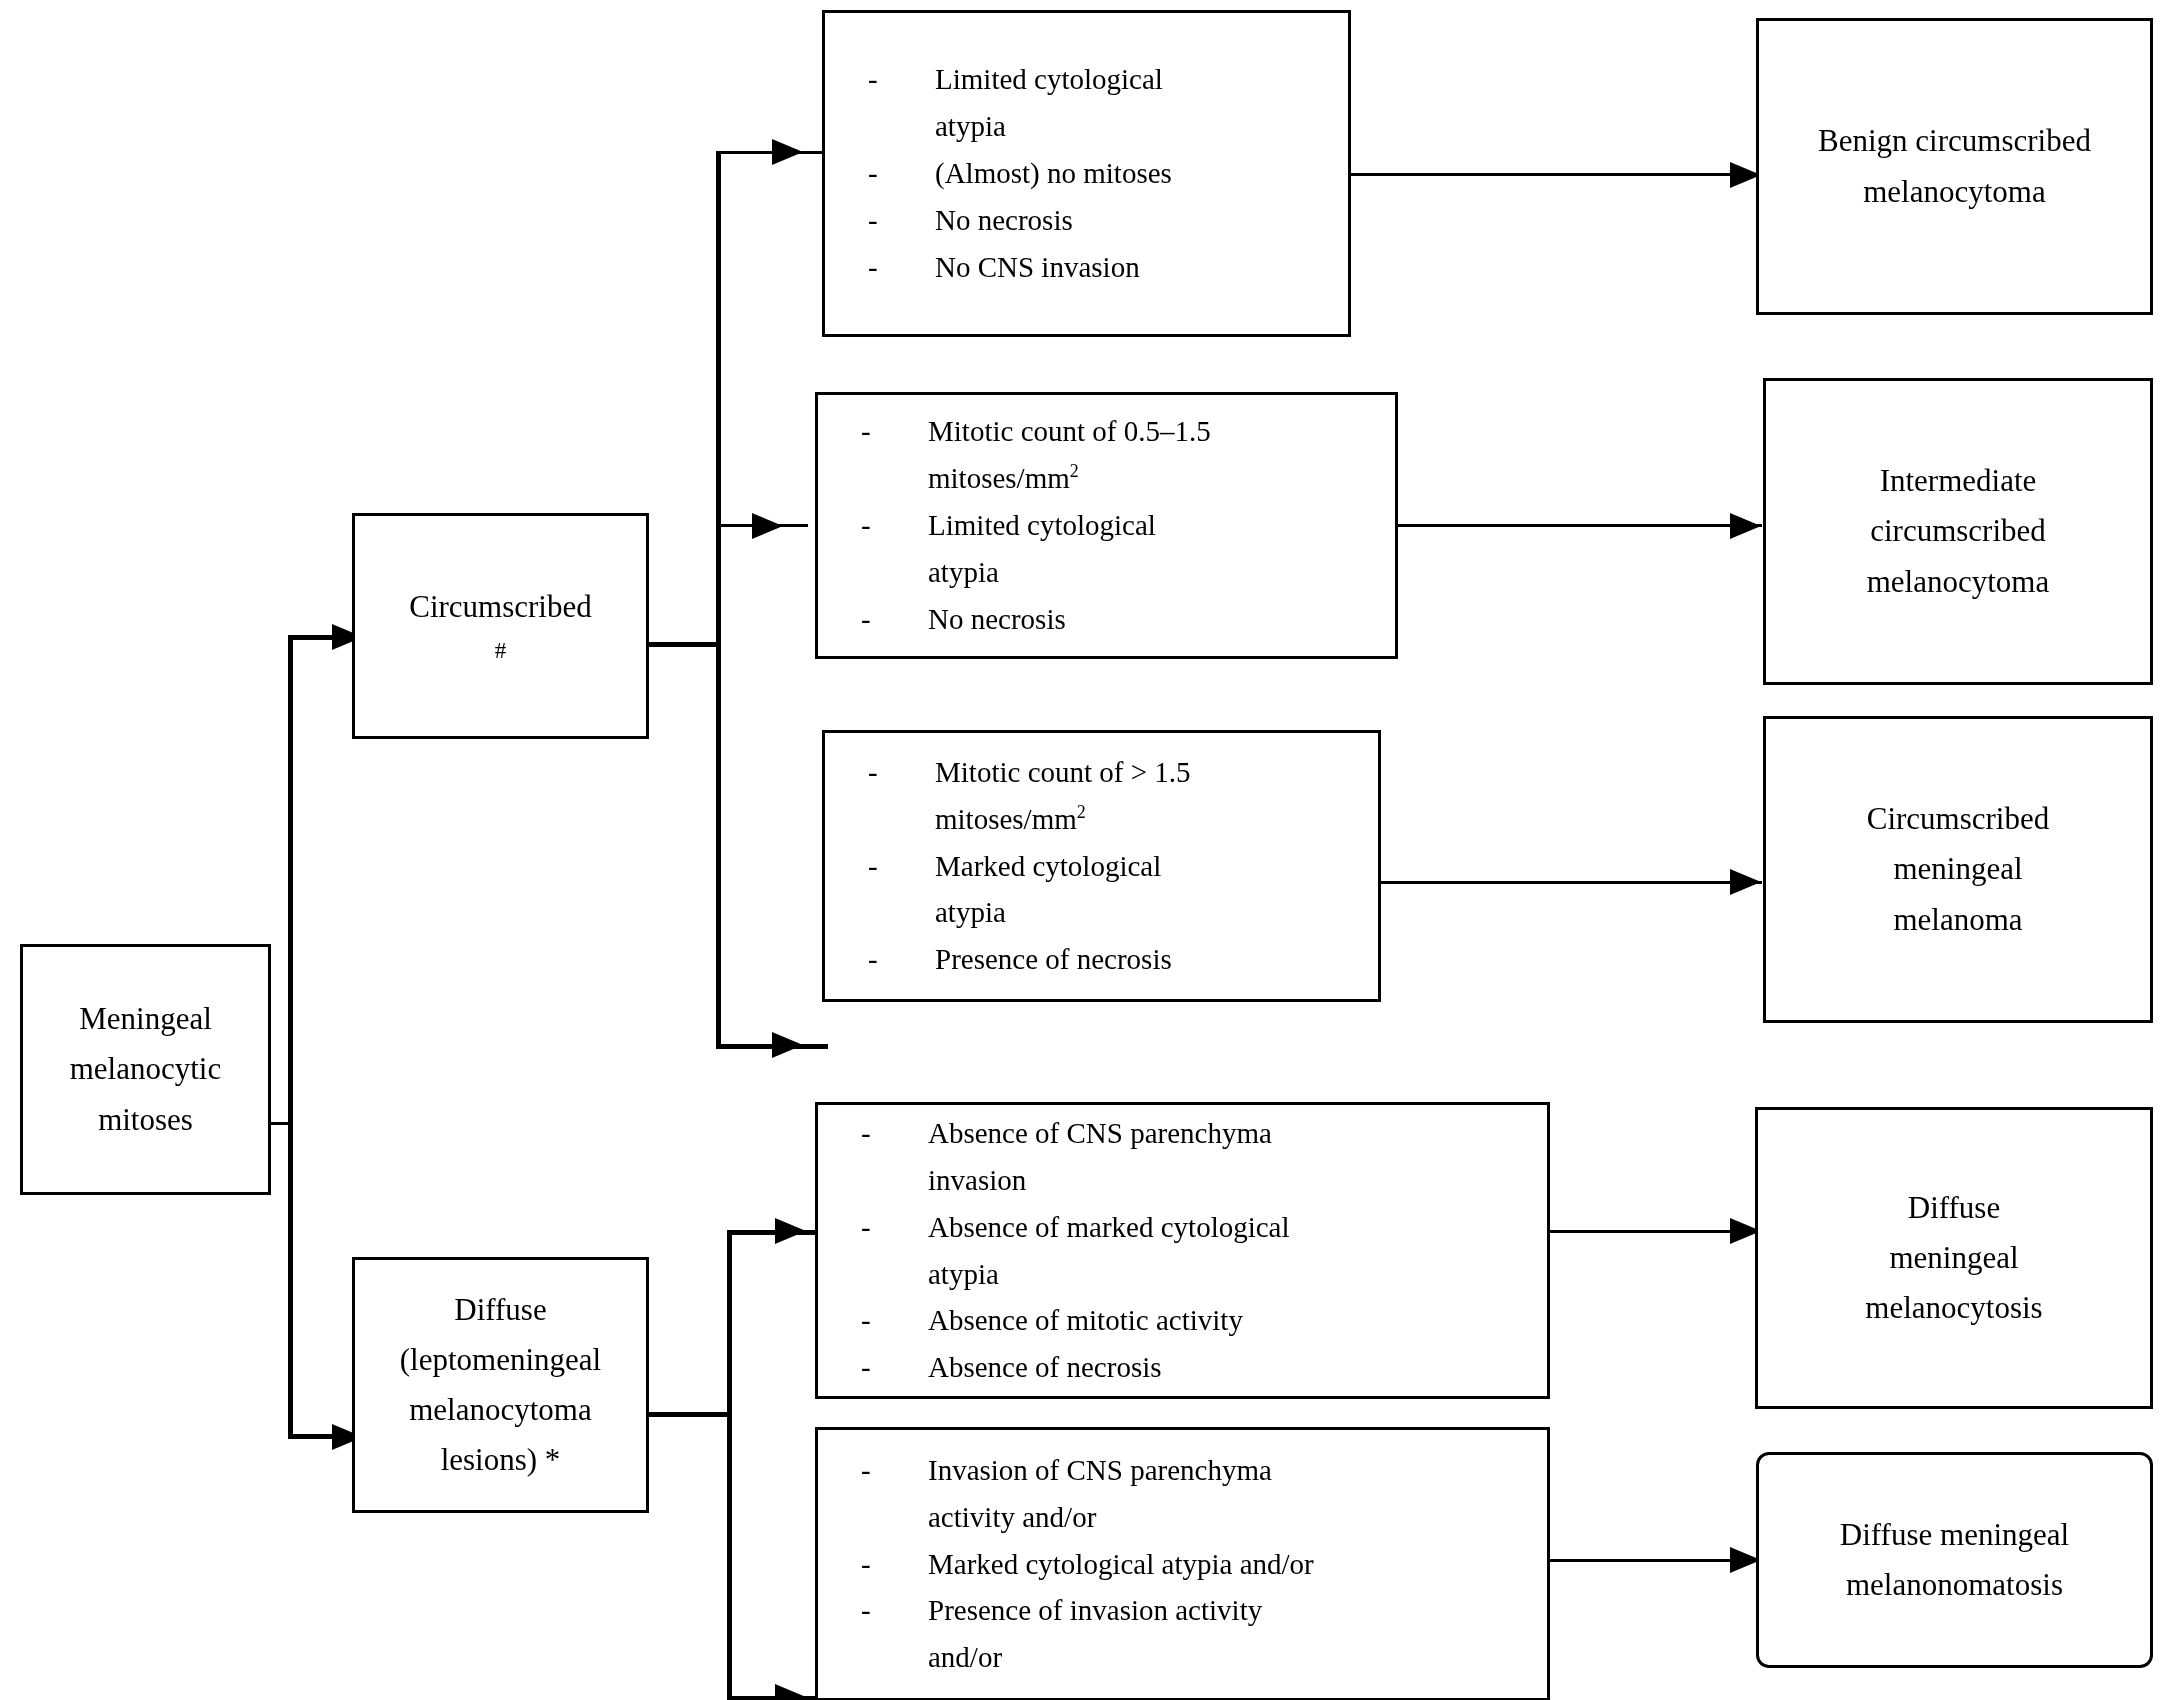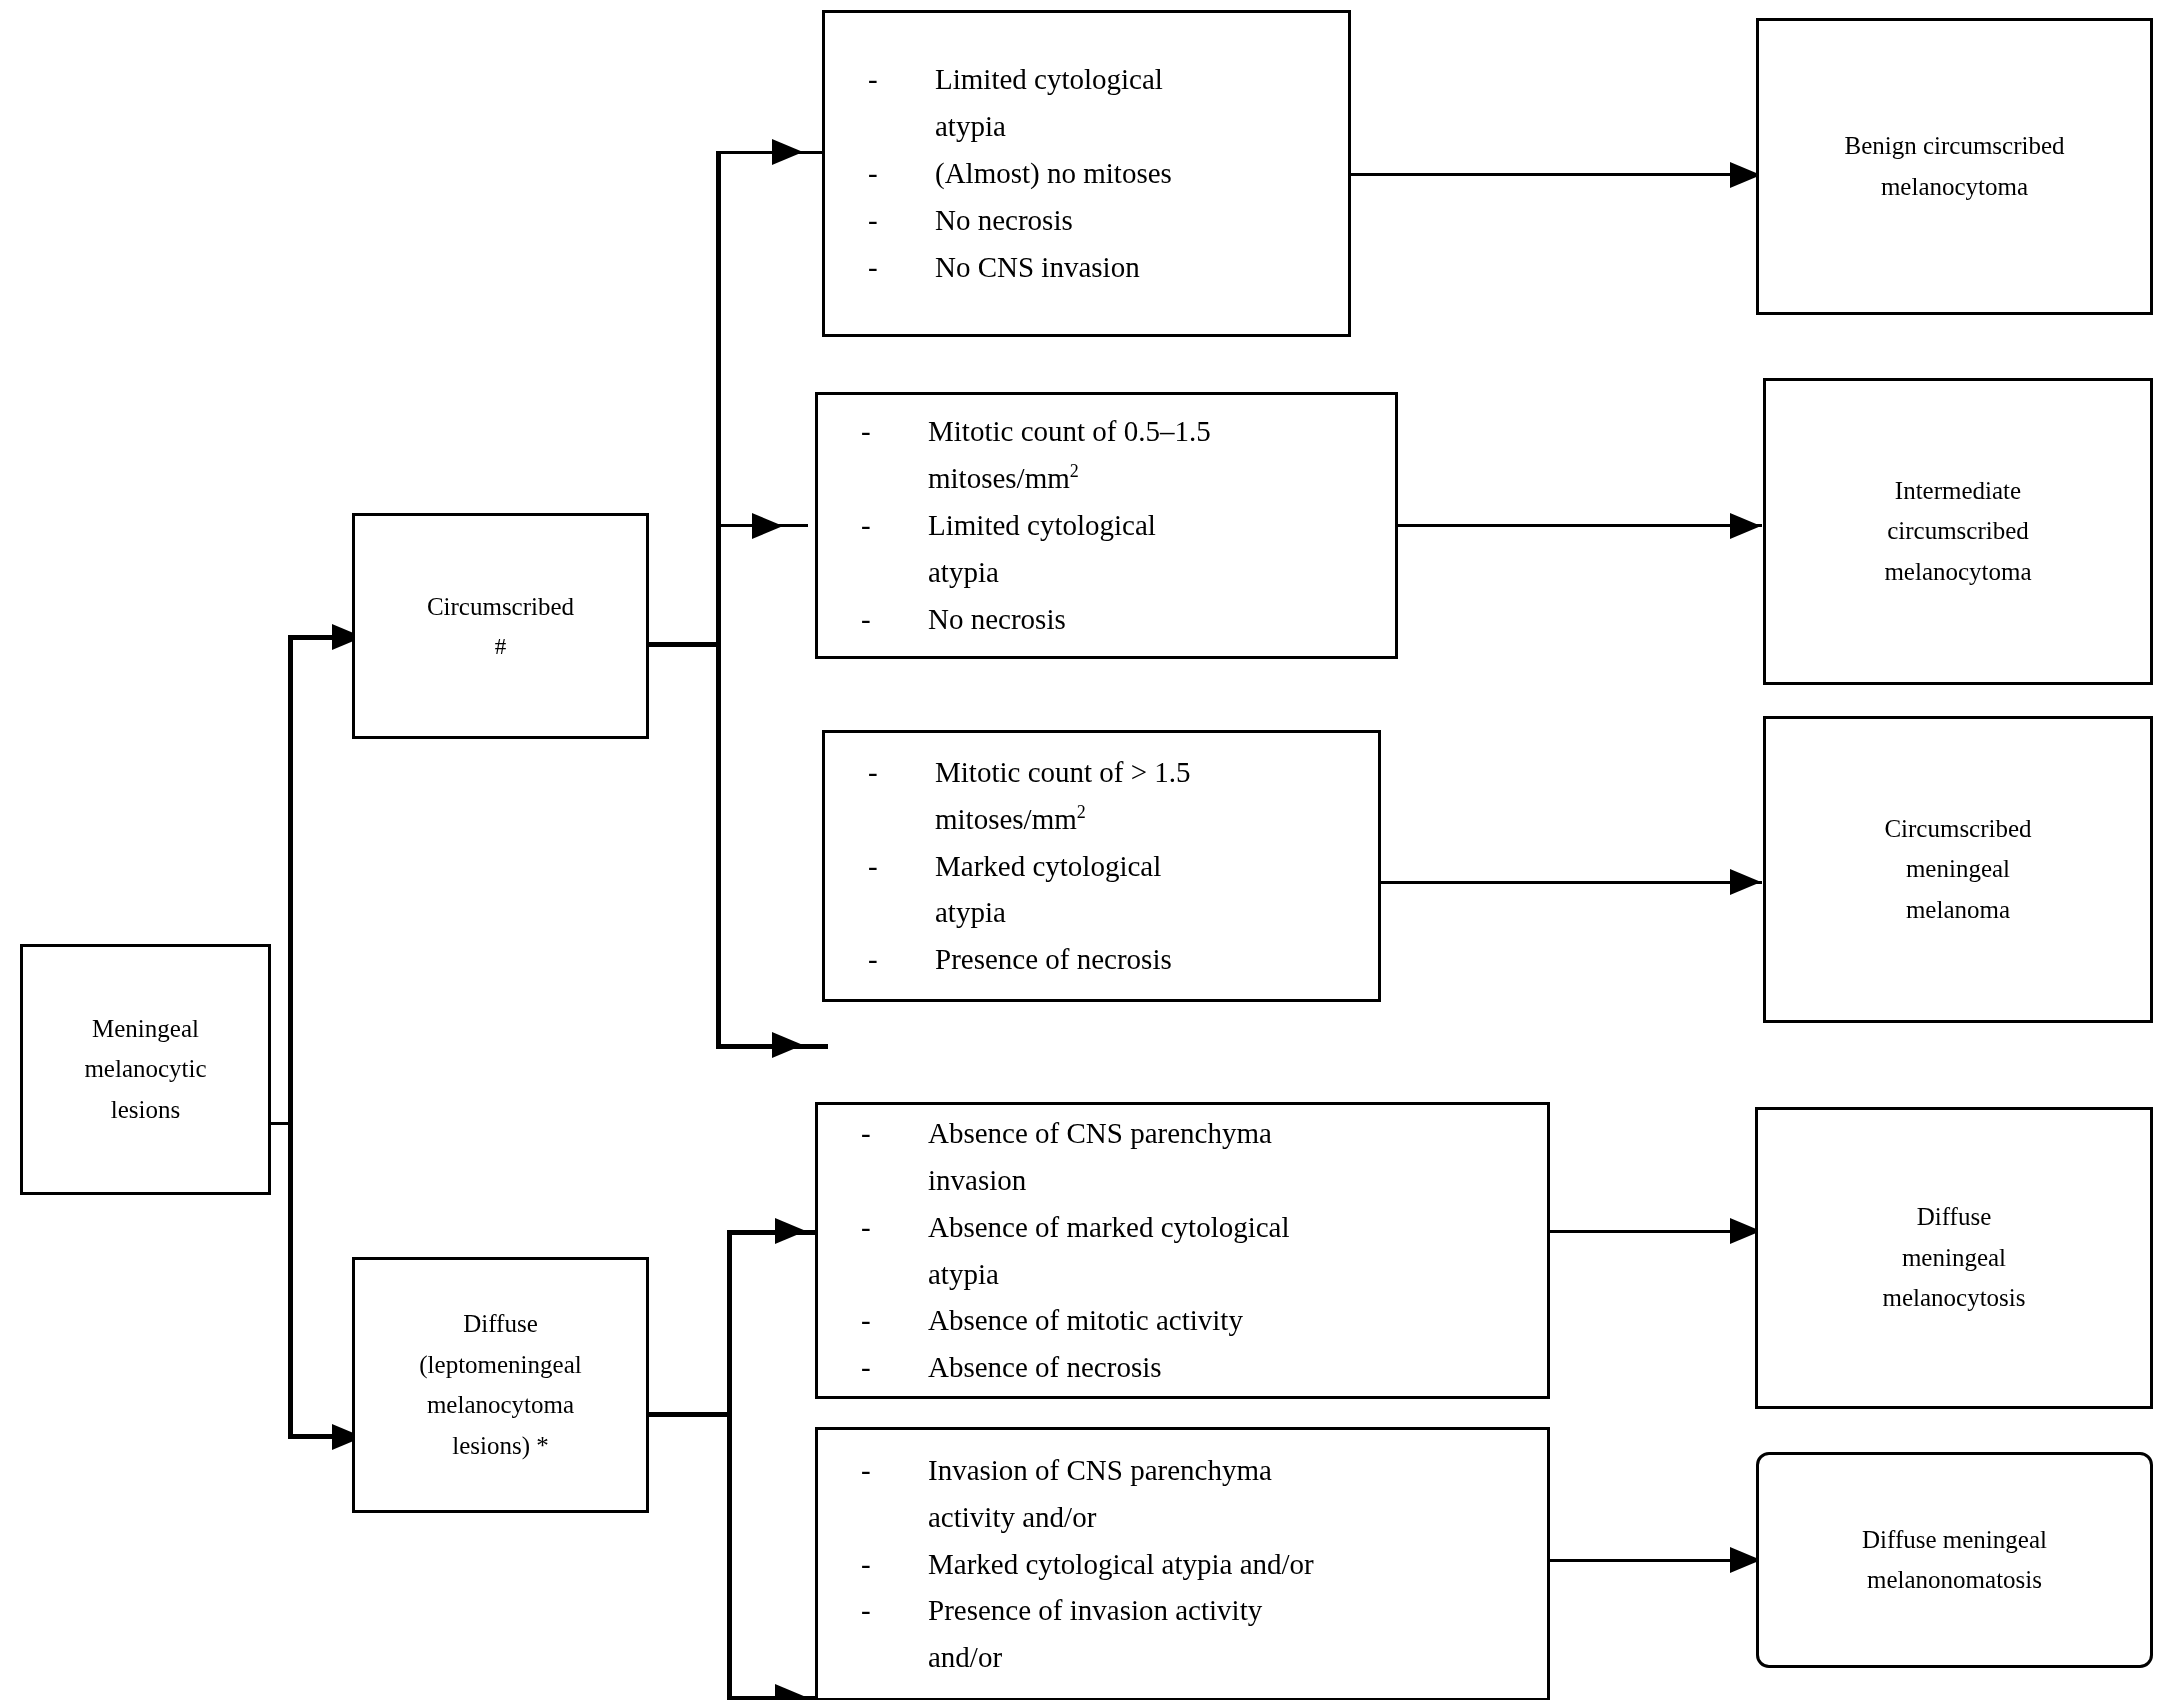--- a/index.html
+++ b/index.html
@@ -25,21 +25,21 @@
     display: flex;
     flex-direction: column;
     justify-content: center;
     z-index: 3;
   }
   .node.centered {
     align-items: center;
     text-align: center;
   }
   .node-line {
-    font-size: 25px;
+    font-size: 31px;
     line-height: 1.62;
     white-space: nowrap;
   }
   .crit-list {
     list-style: none;
     margin: 0;
     padding: 0 0 0 43px;
     width: 100%;
     box-sizing: border-box;
   }
@@ -88,21 +88,21 @@
   }
 </style>
 </head>
 <body>
 
 <div id="canvas">
 
   <div class="node centered" style="left:20px; top:944px; width:251px; height:251px;">
     <div class="node-line">Meningeal</div>
     <div class="node-line">melanocytic</div>
-    <div class="node-line">lesions</div>
+    <div class="node-line">mitoses</div>
   </div>
 
   <div class="hline" style="left:236px; top:1122px; width:55px;"></div>
   <div class="vline thick" style="left:288px; top:635px; height:803px;"></div>
 
   <div class="hline thick" style="left:288px; top:635px; width:50px;"></div>
   <div class="arrowhead" style="left:332px; top:624px;"></div>
 
   <div class="hline thick" style="left:288px; top:1434px; width:50px;"></div>
   <div class="arrowhead" style="left:332px; top:1424px;"></div>

